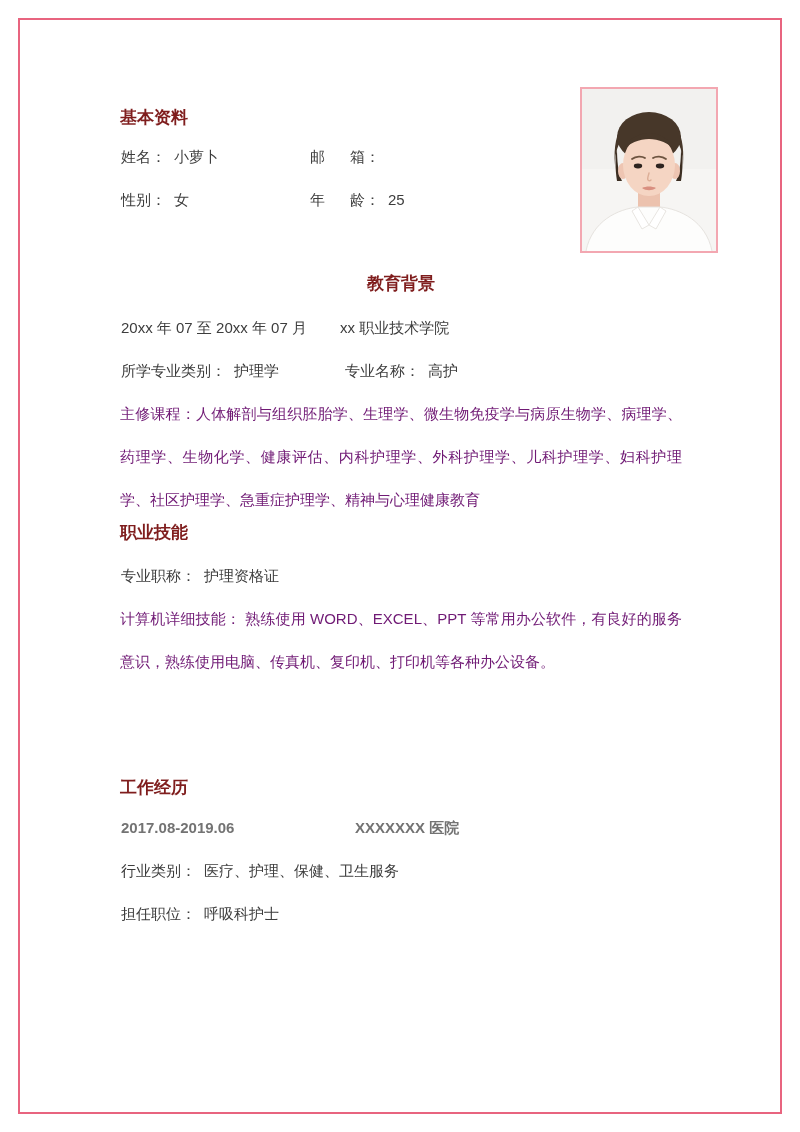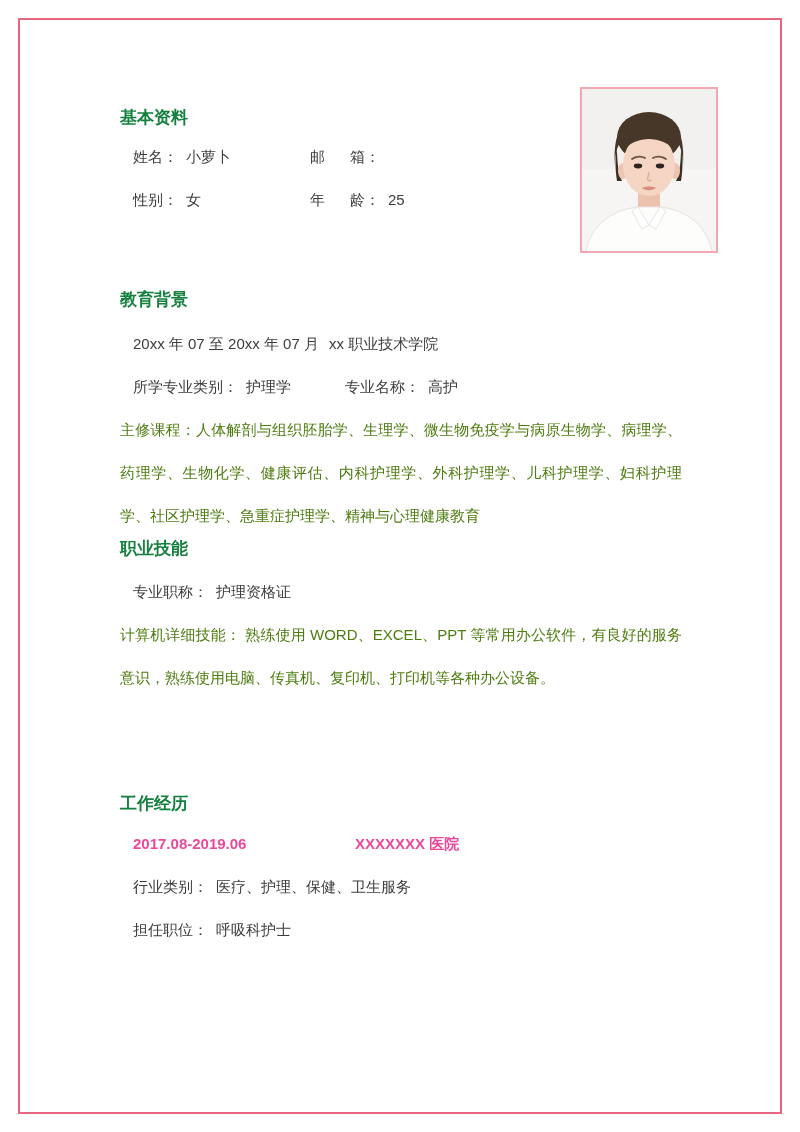--- a/index.html
+++ b/index.html
@@ -19,51 +19,51 @@
     pointer-events: none;
   }
   .content {
     position: relative;
     padding: 0 118px 0 120px;
   }
   h2.sec {
     font-size: 17px;
     line-height: 24px;
     font-weight: 700;
-    color: #15803d;
+    color: #7f1d1d;
   }
   .h-basic { margin-top: 106px; }
-  .h-edu   { margin-top: 67px; }
+  .h-edu   { margin-top: 51px; text-align: center; }
   .h-skill { }
   .h-work  { margin-top: 93px; }
   .group-basic { margin-top: 5px; }
   .group-edu   { margin-top: 10px; }
   .group-skill { margin-top: 9px; }
   .group-work  { margin-top: 6px; }
   .row {
     position: relative;
     height: 43px;
     line-height: 43px;
     font-size: 15px;
   }
   .row .abs { position: absolute; top: 0; line-height: 43px; white-space: nowrap; }
-  .at0   { left: 13px; }
+  .at0   { left: 1px; }
   .at190 { left: 190px; }
-  .at220 { left: 209px; }
+  .at220 { left: 220px; }
   .at225 { left: 225px; }
   .at235 { left: 235px; }
   .lbl { white-space: pre; }
   .val { margin-left: 8px; white-space: pre; }
   .para {
     font-size: 15px;
     line-height: 43px;
     text-align: justify;
-    color: #4d7c0f;
+    color: #701a75;
   }
-  .bold-line, .bold-line .abs { font-weight: 700; color: #ec4899; }
+  .bold-line, .bold-line .abs { font-weight: 700; color: #737373; }
   .photo-frame {
     position: absolute;
     left: 580px; top: 87px;
     width: 138px; height: 166px;
     border: 2px solid #f3a7b1;
     background: #f6f5f3;
     overflow: hidden;
   }
   .photo-frame svg { display: block; width: 100%; height: 100%; }
 </style>

